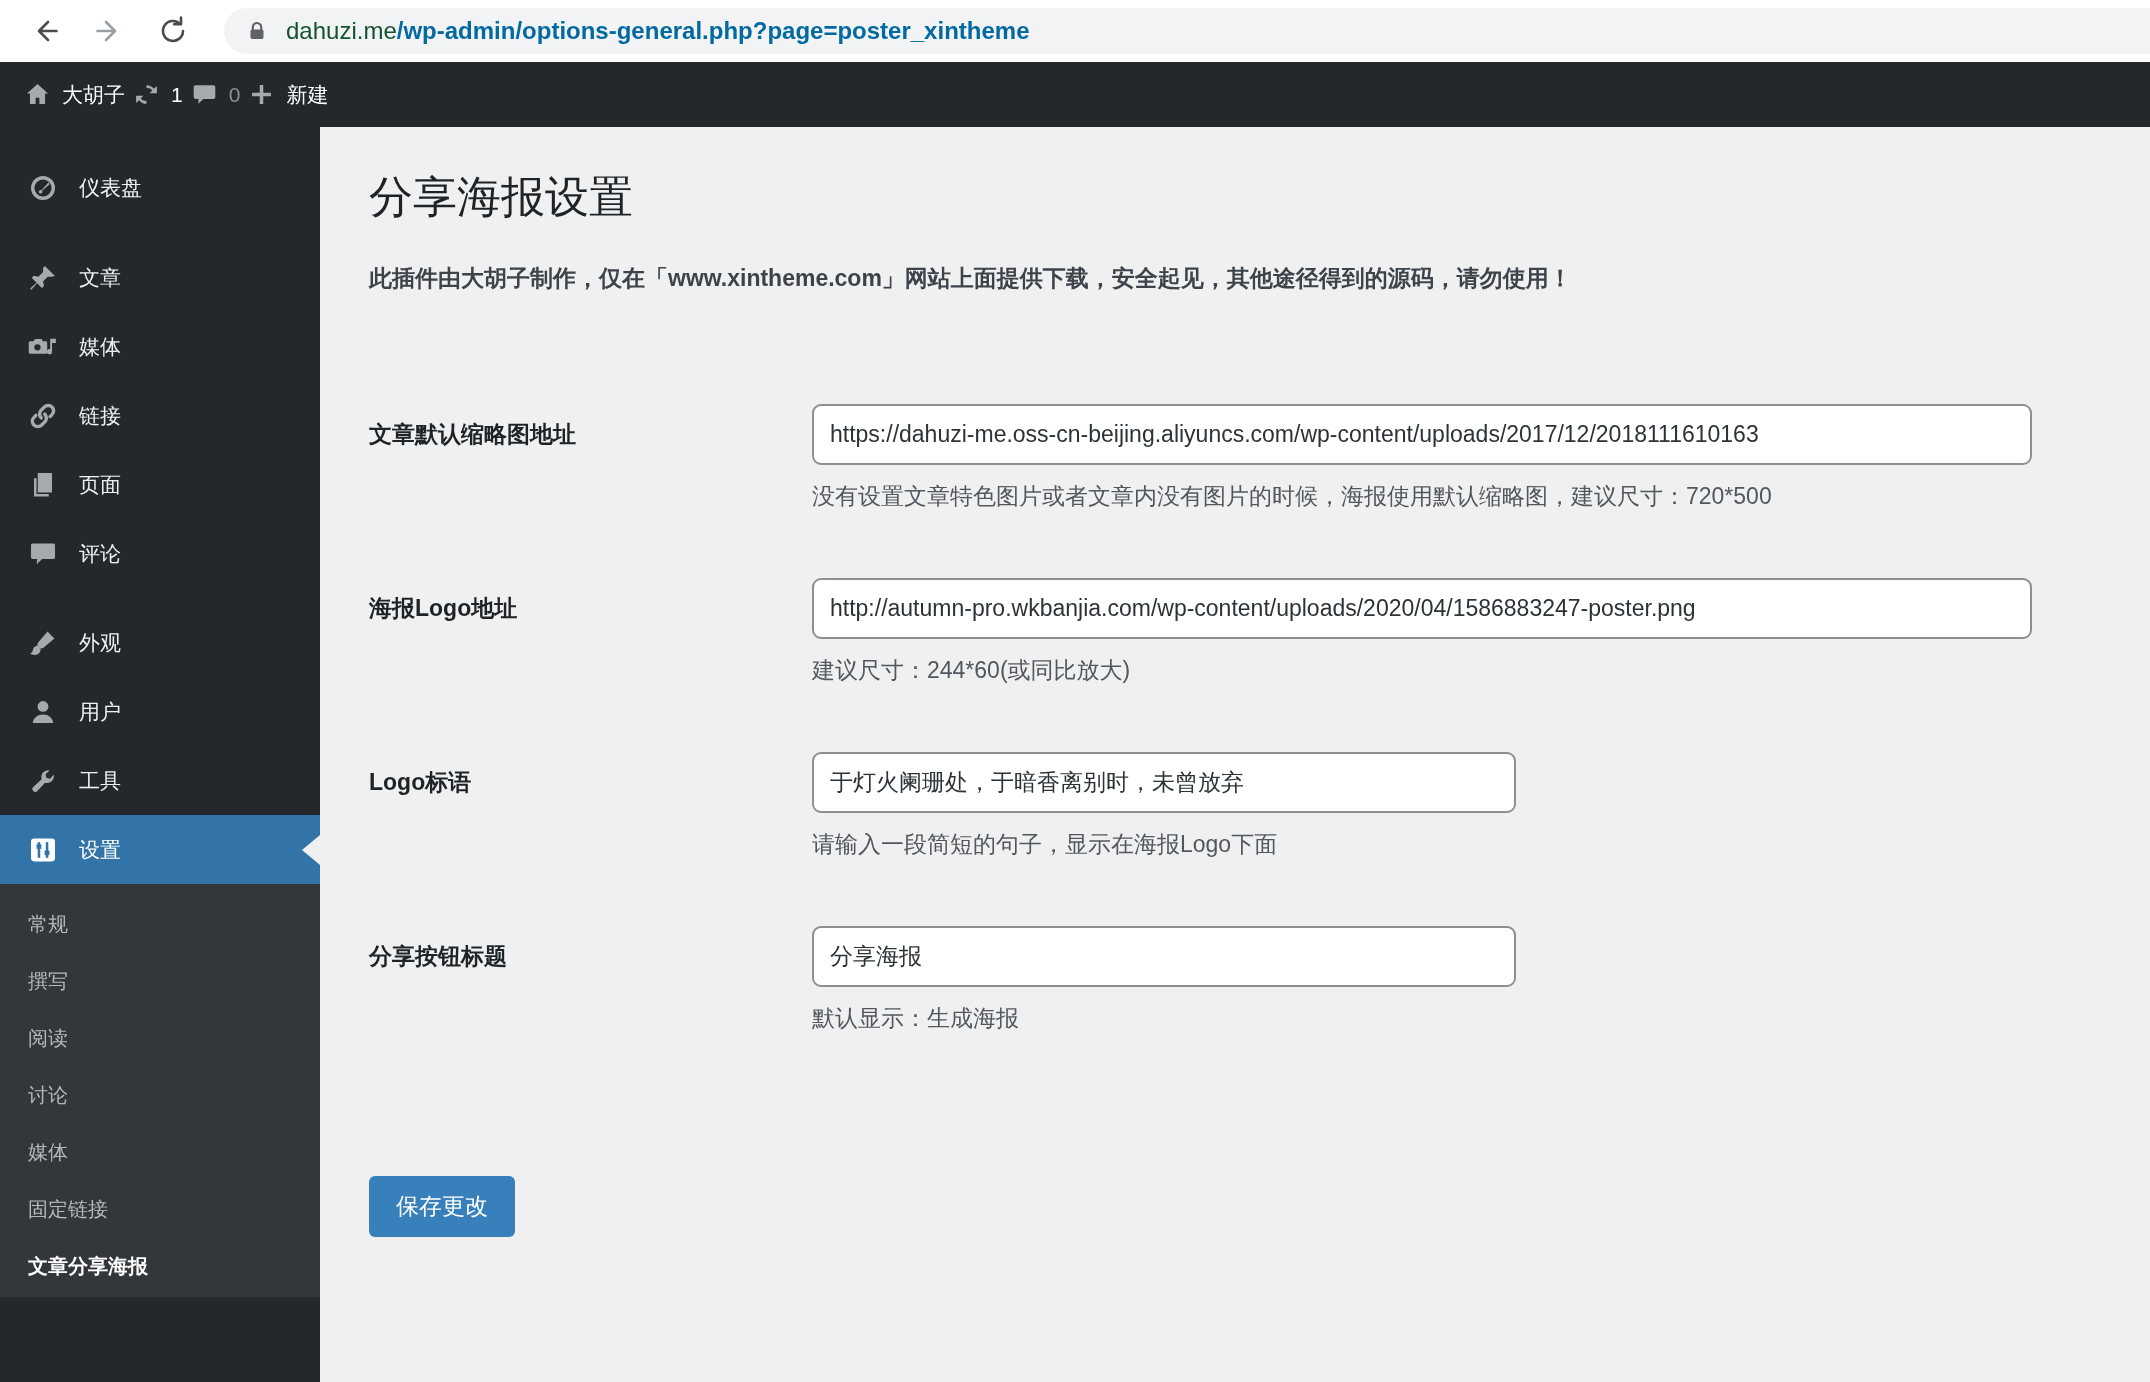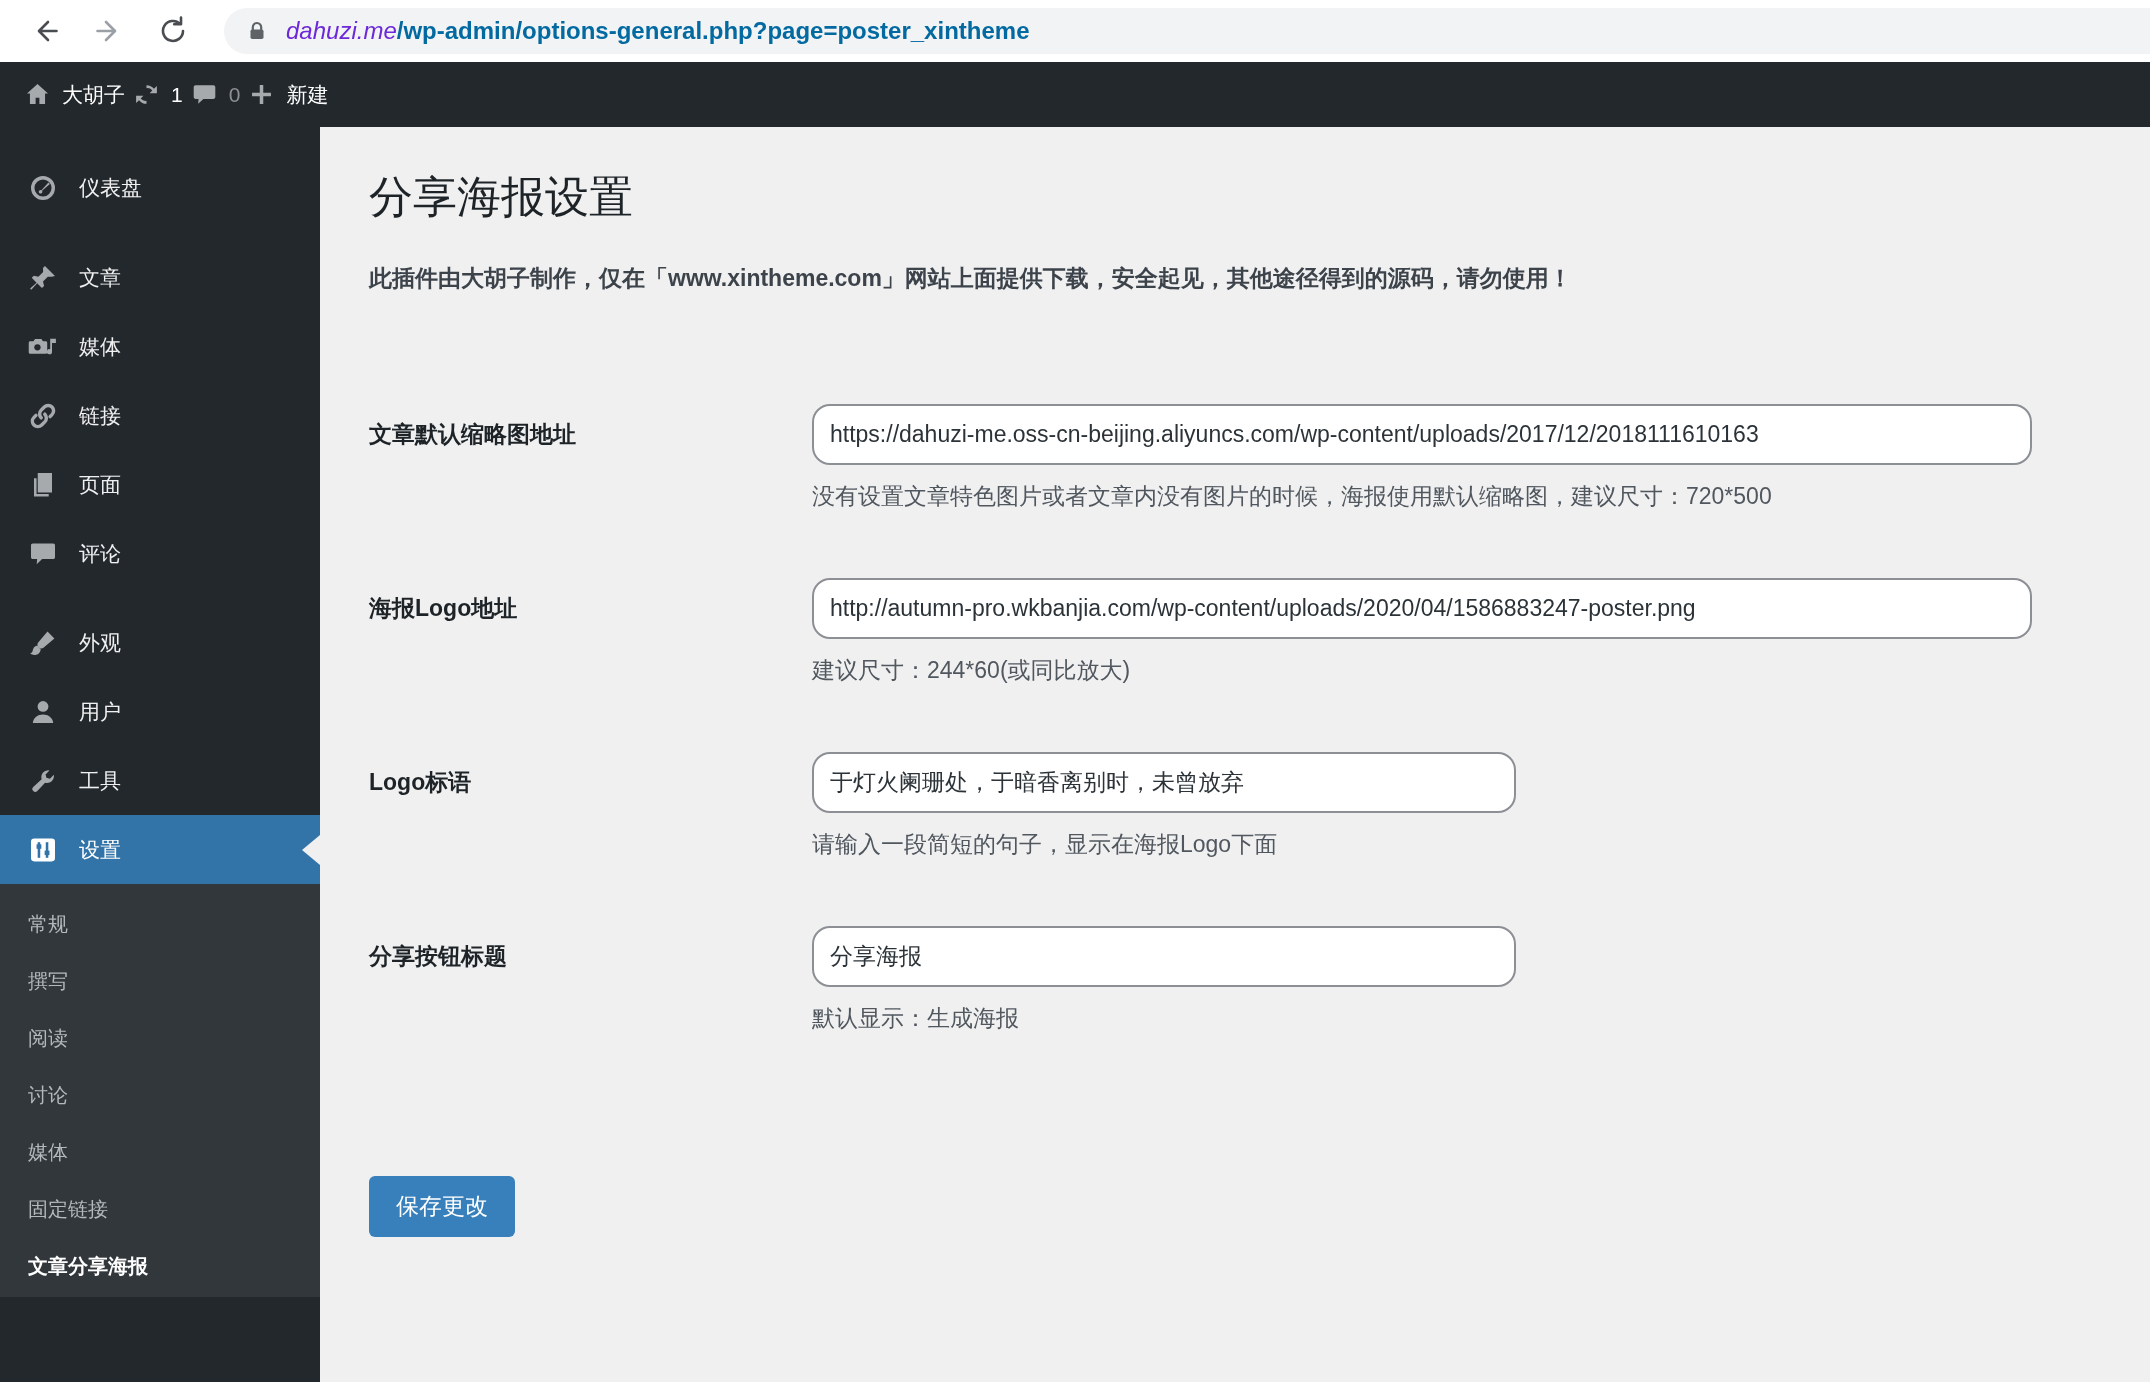--- a/index.html
+++ b/index.html
@@ -10,21 +10,21 @@
   .chrome { position:absolute; top:0; left:0; width:2150px; height:62px; background:#ffffff; }
   .nav-btn { position:absolute; top:14px; width:34px; height:34px; border:none; background:transparent; cursor:pointer; }
   .nav-btn svg { width:34px; height:34px; display:block; }
   .btn-back { left:28px; color:#494c50; }
   .btn-forward { left:92px; color:#9aa0a6; }
   .btn-reload { left:156px; color:#494c50; }
   .url-pill { position:absolute; top:8px; left:224px; right:-30px; height:46px;
               background:#f1f3f4; border-radius:23px; display:flex; align-items:center; }
   .lock-icon { margin-left:22px; width:22px; height:22px; color:#5f6368; flex:0 0 auto; }
   .url-text { margin-left:18px; font-size:24px; white-space:nowrap; }
-  .url-main { color:#6d28d9;font-style:italic; }
+  .url-main { color:#14532d; }
   .url-path { color:#0369a1;font-weight:bold; }
 
   
   .admin-bar { position:absolute; top:62px; left:0; width:2150px; height:65px; background:#23282d;
                display:flex; align-items:center; color:#f0f0f1; font-size:21px; }
   .ab-item { display:flex; align-items:center; gap:11px; height:100%; padding:0 4px; cursor:pointer; }
   .ab-item:first-child { padding-left:24px; }
   .ab-icon { width:27px; height:27px; color:#a7aaad; display:block; }
   .ab-count-muted { color:#8c8f94; }
 
@@ -48,21 +48,21 @@
   .submenu-item.current { color:#ffffff; font-weight:bold; }
 
   
   .content { position:absolute; top:127px; left:320px; width:1830px; height:971px;
              background:#f0f0f1; padding:48px 15px 0 49px; }
   .page-title { font-size:44px; font-weight:500; color:#1d2327; line-height:1; }
   .notice { margin-top:44px; font-size:23px; font-weight:bold; color:#3c434a; }
   .form-table { margin-top:110px; }
   .form-row { display:flex; align-items:flex-start; margin-bottom:66px;margin-top:36px; }
   .form-label { width:443px; flex:0 0 auto; padding-top:15px; font-size:23px; font-weight:bold; color:#1d2327; }
-  .text-input { height:61px; background:#ffffff; border:2px solid #8c8f94; border-radius:18px;
+  .text-input { height:61px; background:#ffffff; border:2px solid #8c8f94; border-radius:9px;
                 font-size:23px; color:#2c3338; padding:0 16px;
                 font-family:"Liberation Sans","DejaVu Sans",sans-serif; }
   .text-input.wide { width:1220px; }
   .text-input.narrow { width:704px; }
   .help { margin-top:16px; font-size:23px; color:#50575e; }
   .save-btn { margin-top:76px; margin-left:0; display:inline-block; background:#3780bb; color:#ffffff;
               border:none; border-radius:6px; font-size:23px; padding:15px 27px; cursor:pointer;
               font-family:"Liberation Sans","DejaVu Sans",sans-serif; }
 </style>
 </head>

